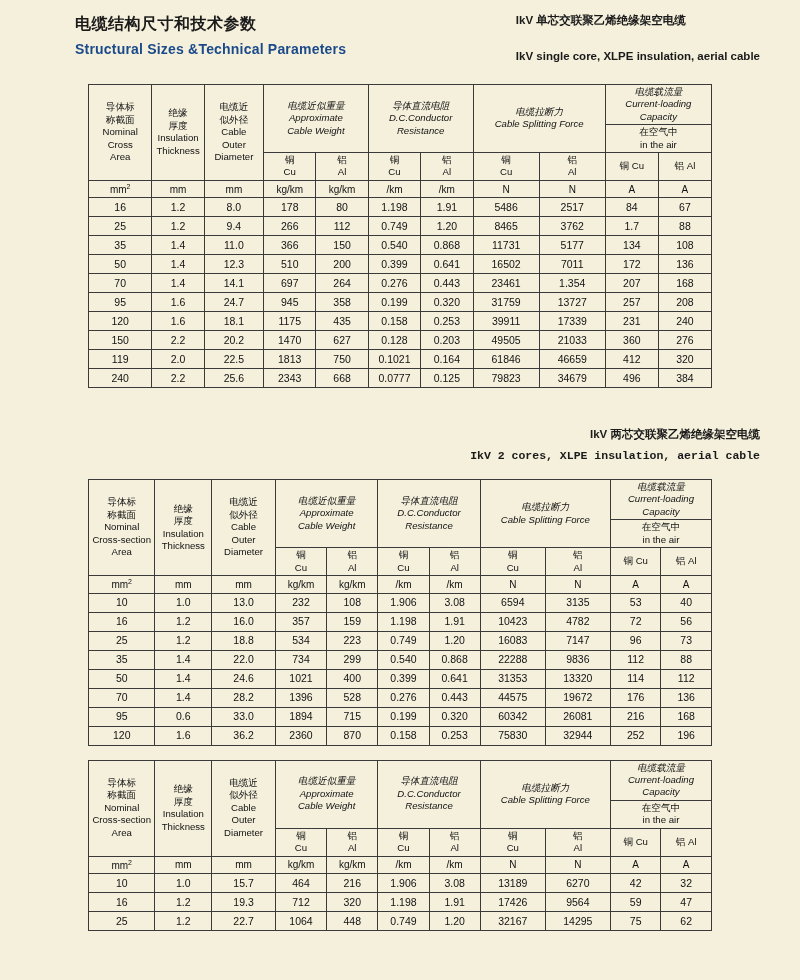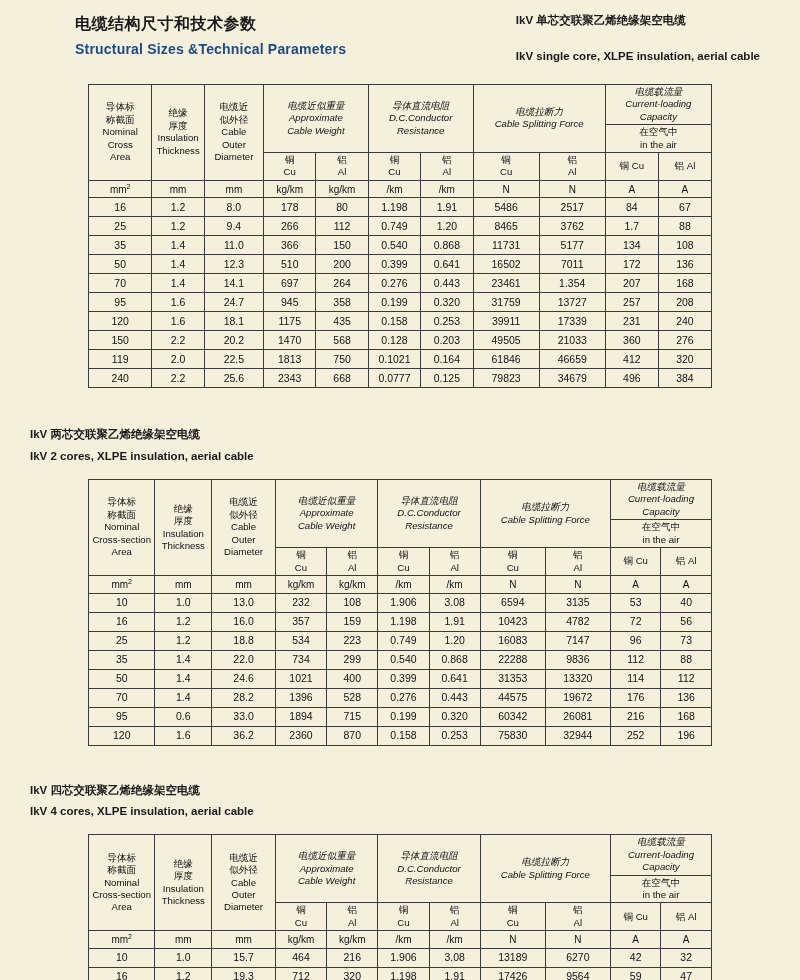--- a/index.html
+++ b/index.html
@@ -59,34 +59,36 @@
   .hdr-right-en {
     font-size: 11.5px;
     font-weight: bold;
     color: #1a1a1a;
     line-height: 1.6;
     margin-top: 18px;
   }
 
   
   .section-caption {
+    text-align: right;
     padding-right: 10px;
   }
   .section-caption .cap-cn {
     font-size: 11.5px;
     font-weight: bold;
     color: #1a1a1a;
     line-height: 1.5;
   }
   .section-caption .cap-en {
     font-size: 11.5px;
     font-weight: bold;
     color: #1a1a1a;
     line-height: 1.6;
     margin-top: 3px;
+    font-family: Liberation Mono, monospace;
   }
 
   
   .tbl-wrap {
     padding: 0 58px 0 58px;
   }
   table.spec {
     border-collapse: collapse;
     width: 100%;
     table-layout: fixed;
@@ -346,21 +348,21 @@
             <td>39911</td>
             <td>17339</td>
             <td>231</td>
             <td>240</td>
           </tr>
           <tr>
             <td>150</td>
             <td>2.2</td>
             <td>20.2</td>
             <td>1470</td>
-            <td>568</td>
+            <td>627</td>
             <td>0.128</td>
             <td>0.203</td>
             <td>49505</td>
             <td>21033</td>
             <td>360</td>
             <td>276</td>
           </tr>
           <tr>
             <td>119</td>
             <td>2.0</td>
@@ -606,24 +608,20 @@
             <td>0.253</td>
             <td>75830</td>
             <td>32944</td>
             <td>252</td>
             <td>196</td>
           </tr>
         </tbody>
     </table>
   </div>
 
-  <div class="section-caption sp2">
-    <div class="cap-cn">IkV 四芯交联聚乙烯绝缘架空电缆</div>
-    <div class="cap-en">IkV  4 cores, XLPE insulation, aerial cable</div>
-  </div>
 
   <div class="tbl-wrap" style="margin-top:14px;">
     <table class="spec">
       <colgroup>
         <col style="width:9.6%">
           <col style="width:8.2%">
           <col style="width:9.2%">
         <col style="width:7.4%">
           <col style="width:7.4%">
         <col style="width:7.4%">

